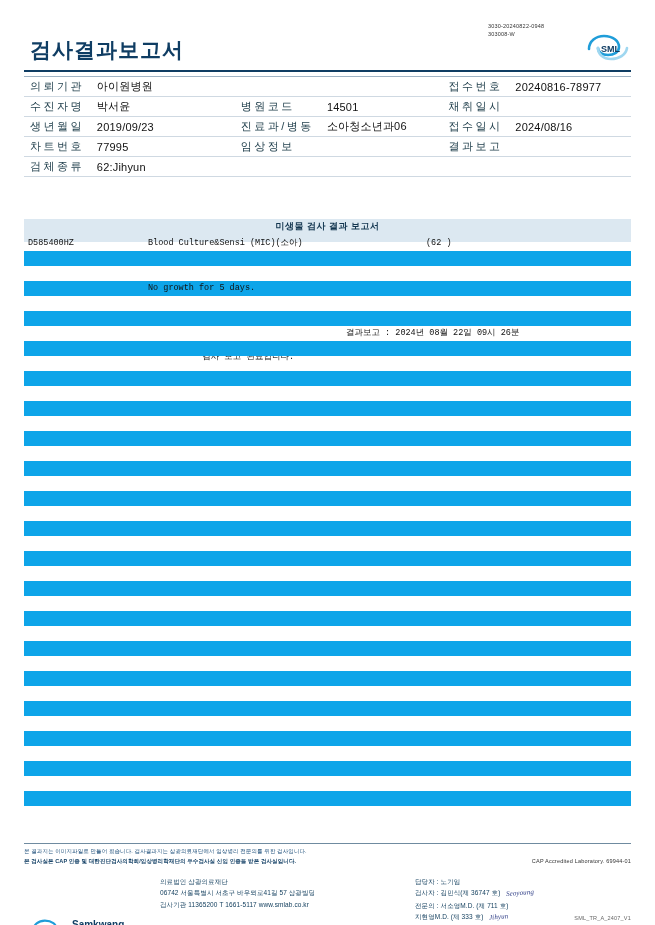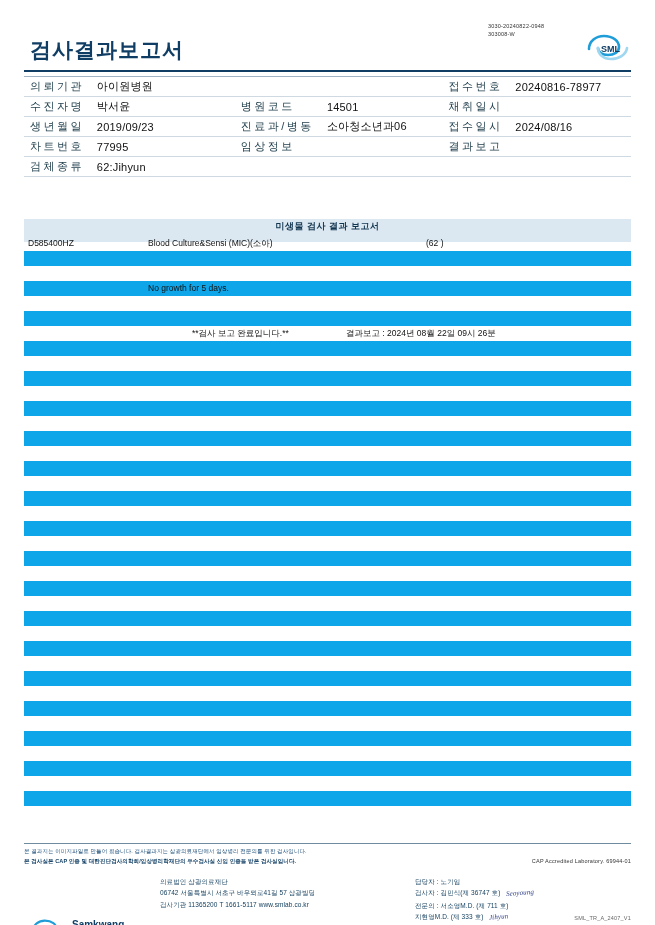--- a/index.html
+++ b/index.html
@@ -97,35 +97,36 @@
     font-weight: bold;
     text-align: center;
     line-height: 15px;
     letter-spacing: 0.5px;
   }
 
   .rows {
     position: absolute;
     top: 236px; left: 24px;
     width: 607px;
+    font-family: Liberation Mono, monospace;
   }
   .row {
     height: 15px;
     width: 607px;
     position: relative;
     font-size: 8.5px;
     line-height: 15px;
     color: #111;
   }
   .row.shade { background: #0ea5e9; }
   .row .c-code  { position: absolute; left: 4px; }
   .row .c-test  { position: absolute; left: 124px; }
   .row .c-qty   { position: absolute; left: 402px; }
   .row .c-mid   { position: absolute; left: 124px; }
-  .row .c-left2 { position: absolute; left: 168px; }
+  .row .c-left2 { position: absolute; left: 168px; margin-top: 24px; }
   .row .c-right2{ position: absolute; left: 322px; }
 
   
   .foot-rule {
     position: absolute;
     left: 24px; top: 843px;
     width: 607px; height: 1px;
     background: #6f8ba0;
   }
   .foot-note {

